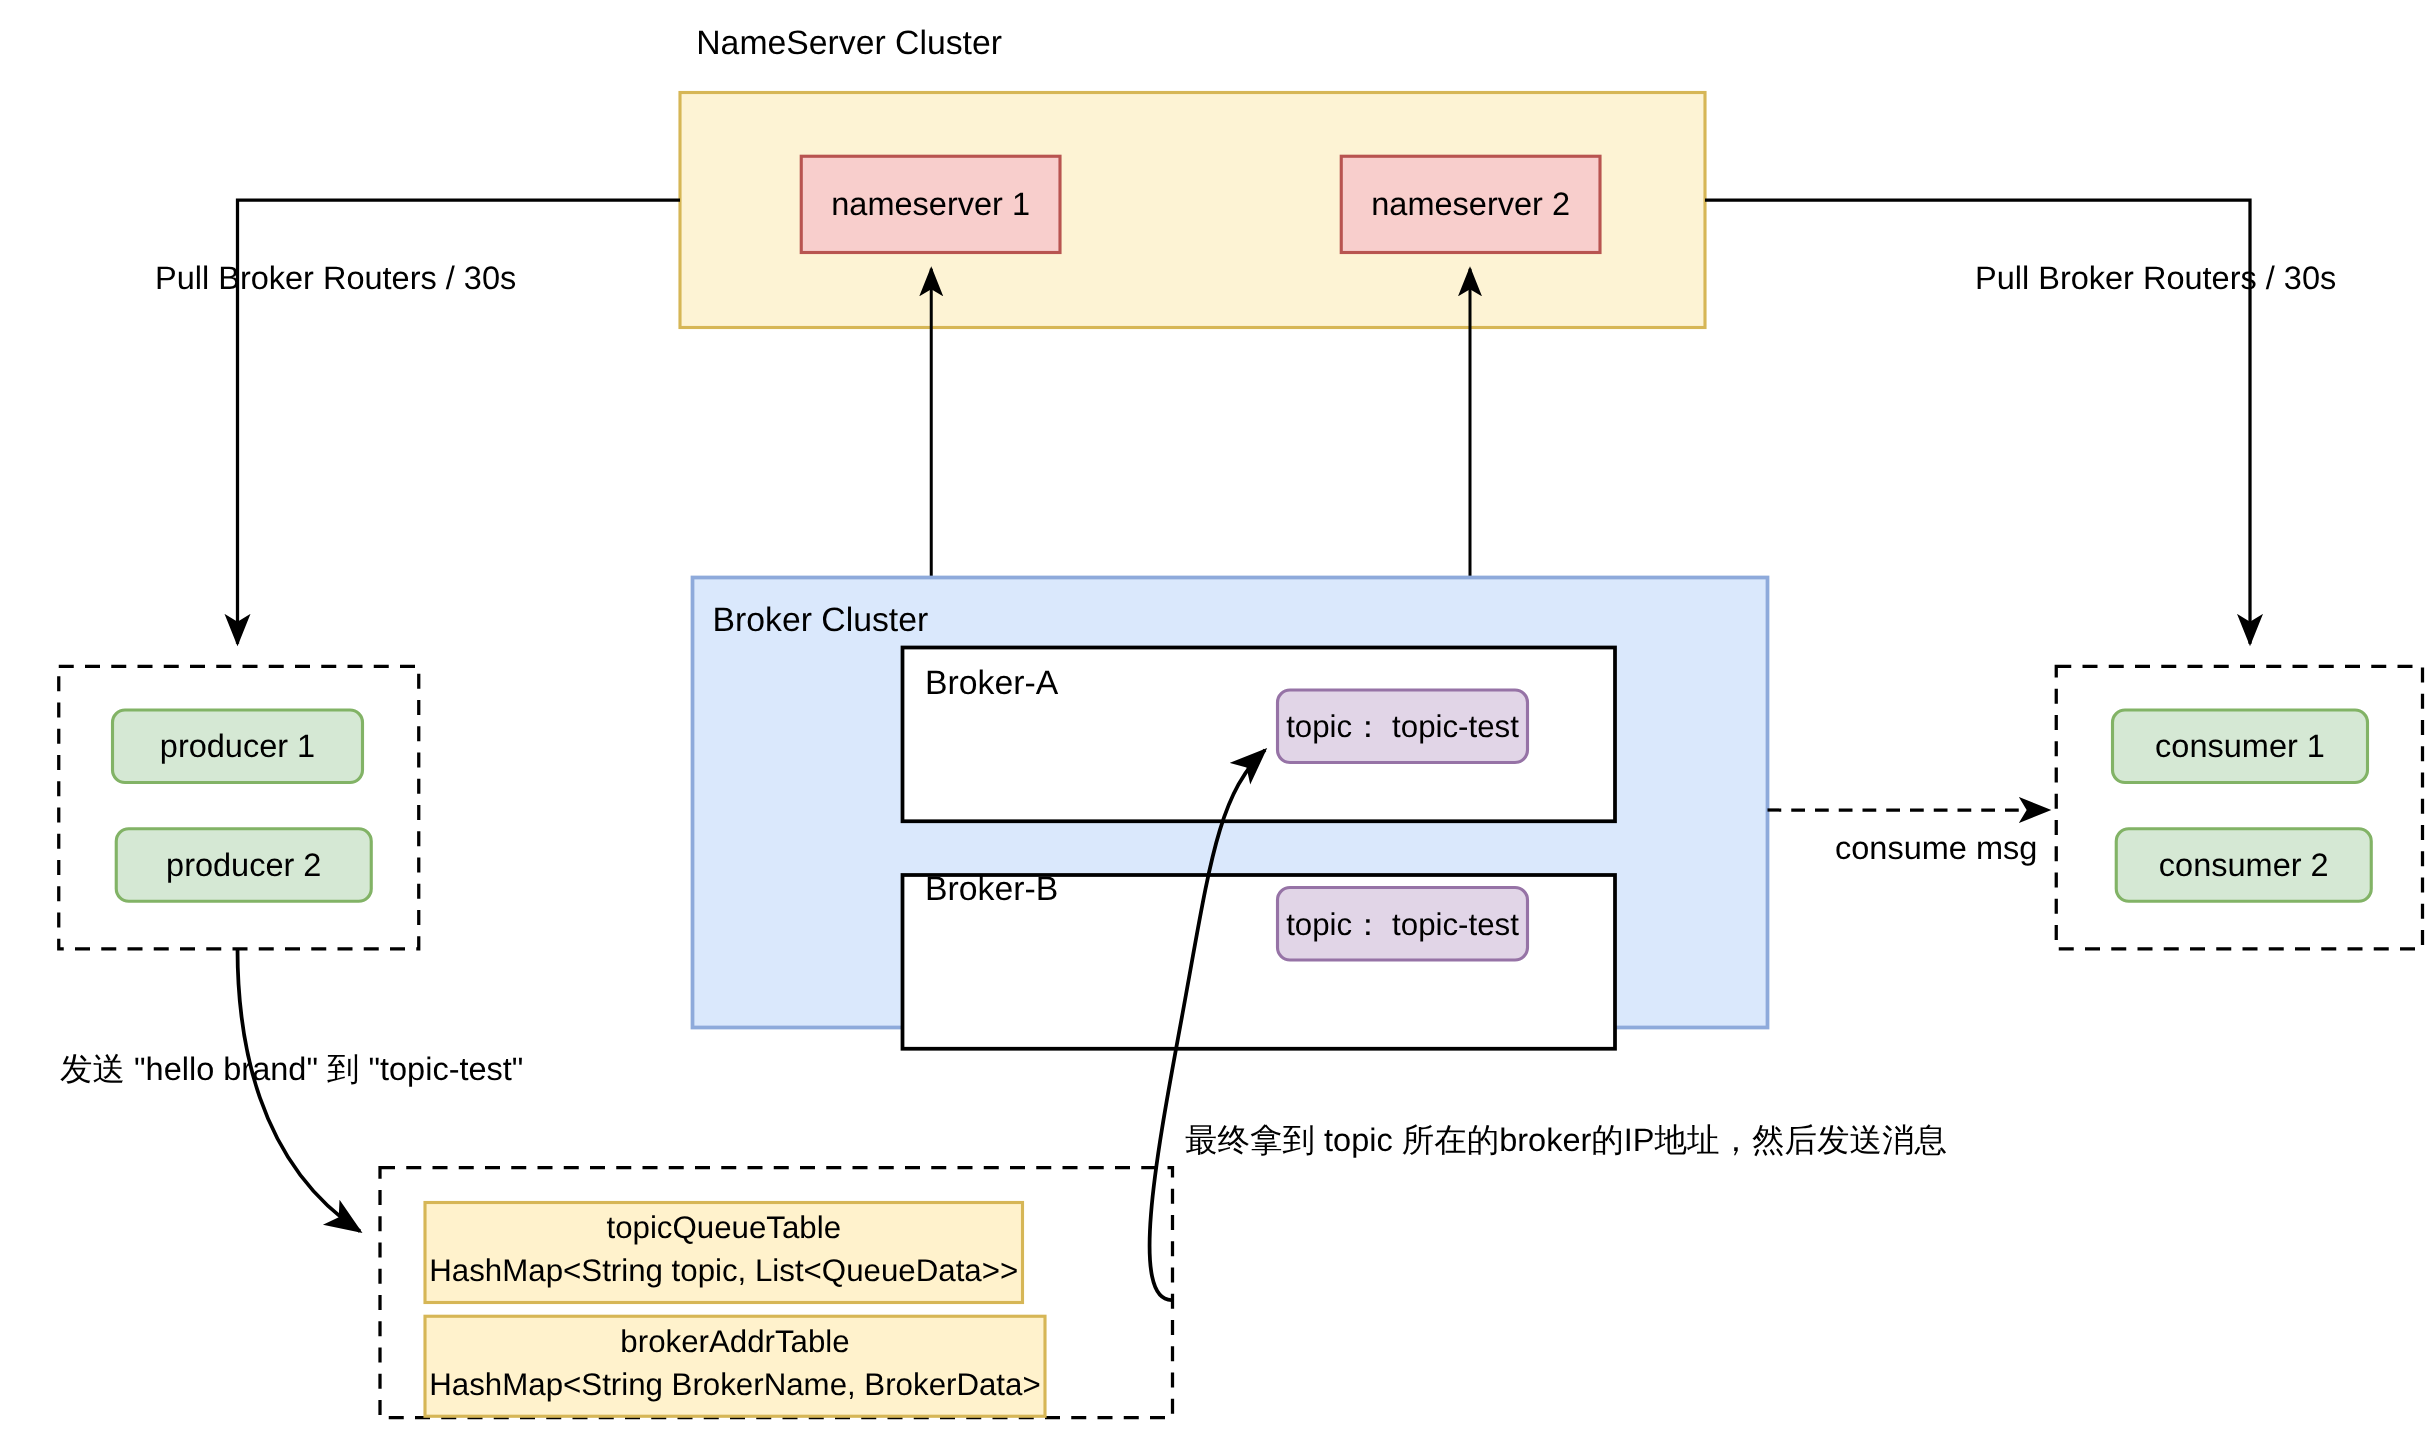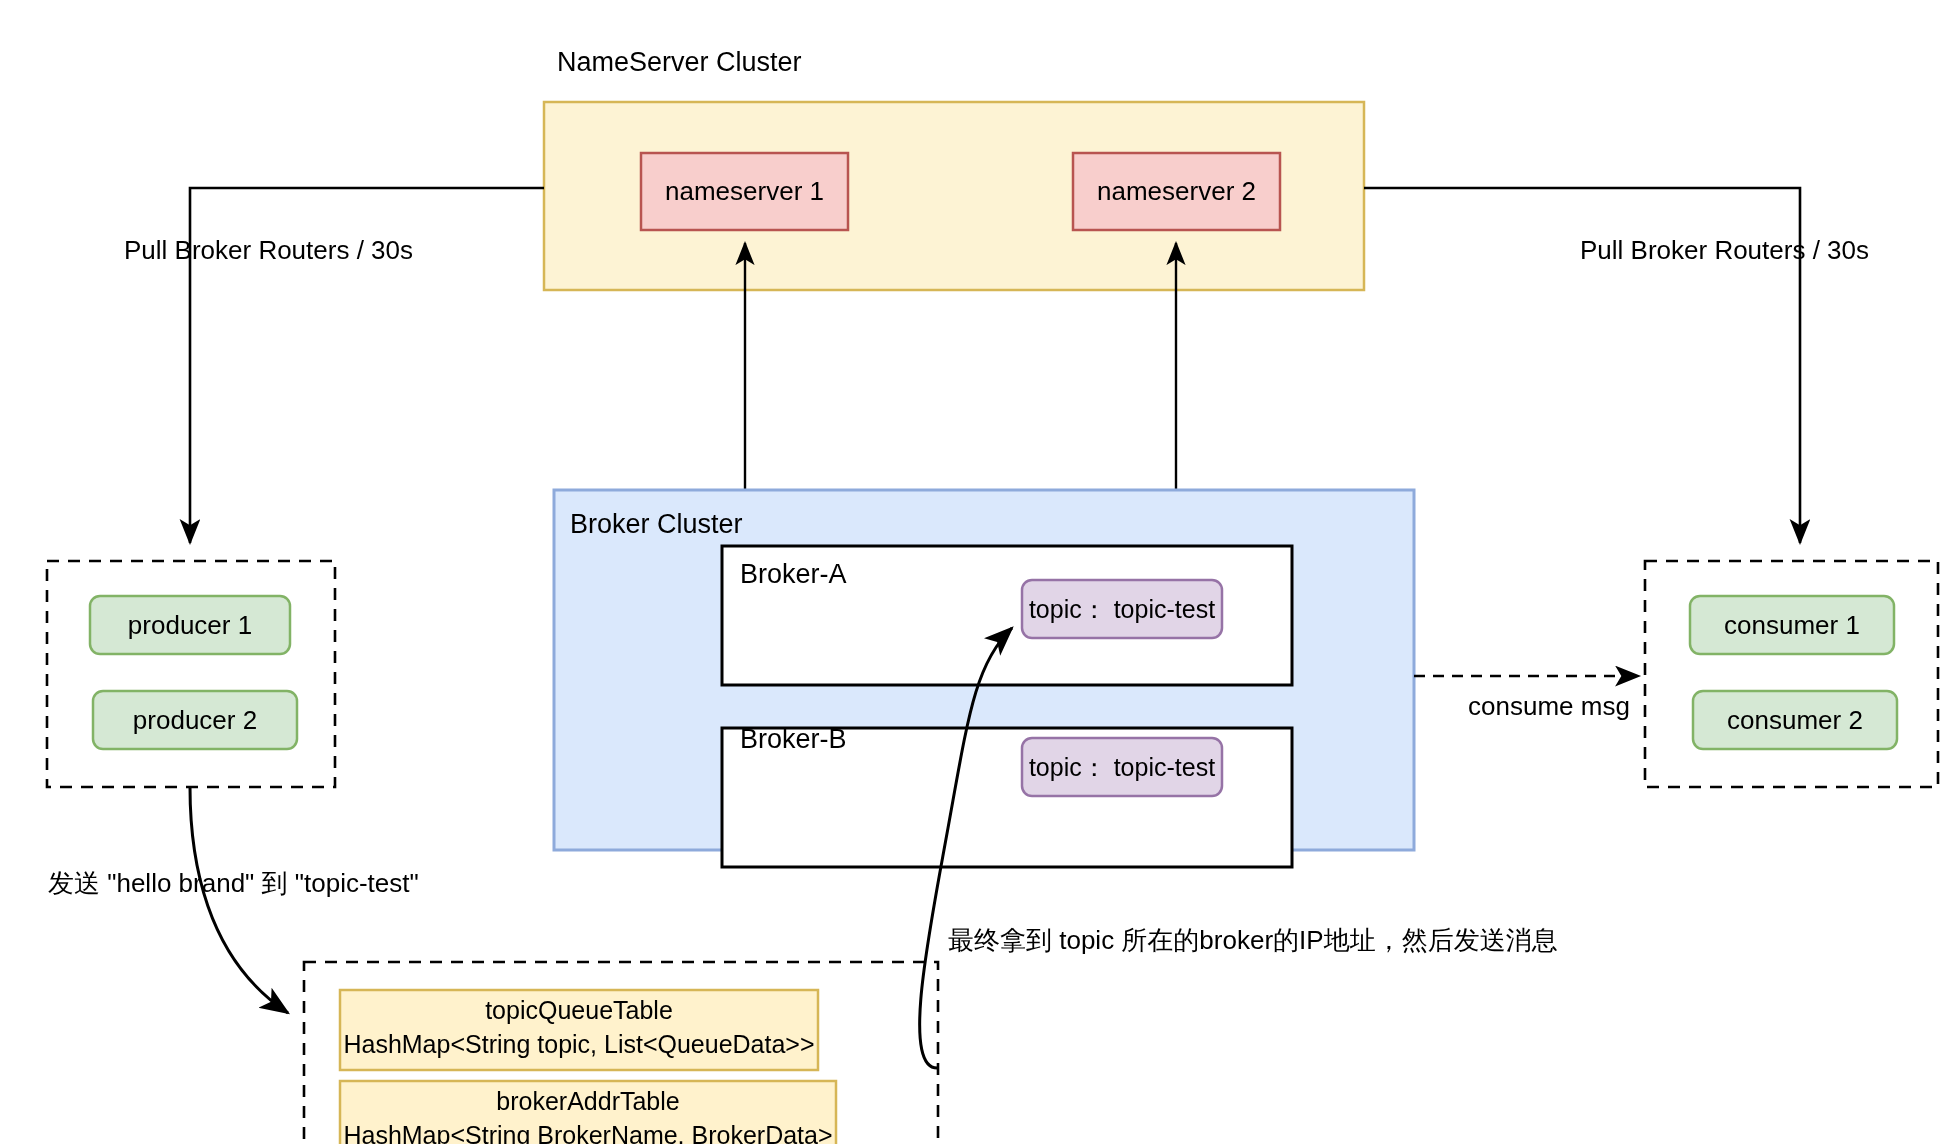--- a/index.html
+++ b/index.html
@@ -10,21 +10,20 @@
   body {
     width: 1942px;
     height: 1144px;
     font-family: "Liberation Sans", "DejaVu Sans", sans-serif;
     overflow: hidden;
   }
   #diagram {
     position: relative;
     width: 1942px;
     height: 807px;
-    margin-top: 28px;
   }
   svg.canvas {
     position: absolute;
     top: 0;
     left: 0;
     width: 1942px;
     height: 1144px;
   }
   .txt {
     font-family: "Liberation Sans", "DejaVu Sans", sans-serif;

